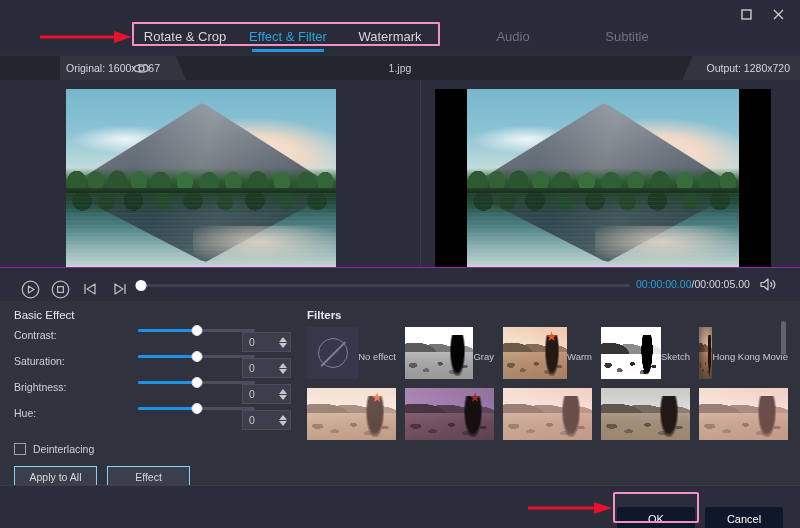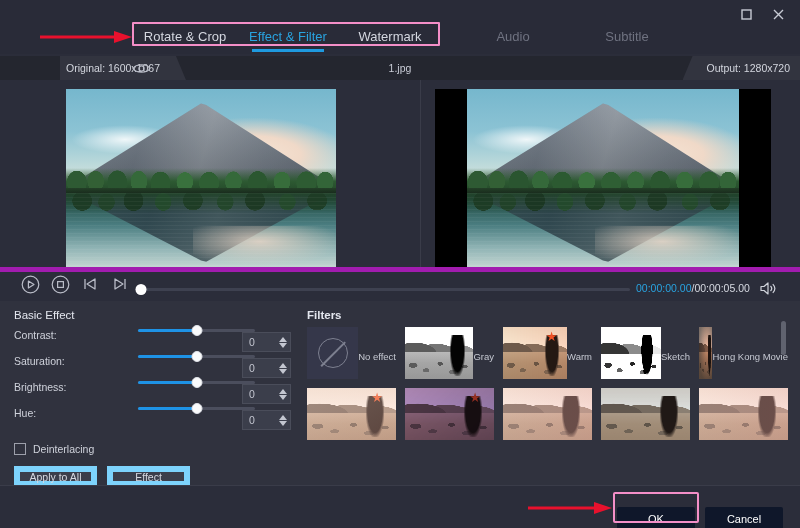--- a/index.html
+++ b/index.html
@@ -210,22 +210,22 @@
     position: absolute; left: 0; top: 58%; width: 100%; height: 42%;
     background: repeating-linear-gradient(to bottom,
       rgba(255,255,255,.045) 0px, rgba(255,255,255,.045) 1px,
       rgba(255,255,255,0) 1px, rgba(255,255,255,0) 4px);
   }
 
   
   #transport {
     position: absolute; left: 0; top: 267px; width: 800px; height: 34px;
     background: #2b2d3a;
-    border-top: 5px solid #a21caf;
-    display: flex; align-items: flex-start;
+    border-top: 1px solid #a21caf;
+    display: flex; align-items: flex-end;
   }
   .tbtn {
     width: 24px; height: 24px; margin-left: 6px;
     display: flex; align-items: center; justify-content: center;
     color: #b9bcc7;
   }
   #tbtn-play { margin-left: 18px; }
   #timeline {
     position: absolute; left: 138px; top: 16px; width: 492px; height: 3px;
     background: #3e4150; border-radius: 2px;
@@ -324,21 +324,21 @@
     background: transparent;
   }
   #deinterlace-label { font-size: 10.5px; color: #cfd2db; }
 
   #btn-row {
     display: flex; gap: 10px; margin-top: 8px;
   }
   .flat-btn {
     width: 83px; height: 21px;
     background: #3b3e4b;
-    border: 6px solid #7dd3fc;
+    border: 1px solid #7dd3fc;
     color: #d5d8e0;
     font-size: 10.5px;
     display: flex; align-items: center; justify-content: center;
   }
 
   
   #filters {
     position: relative; flex: 1; height: 184px;
     padding: 8px 0 0 12px;
     overflow: hidden;

